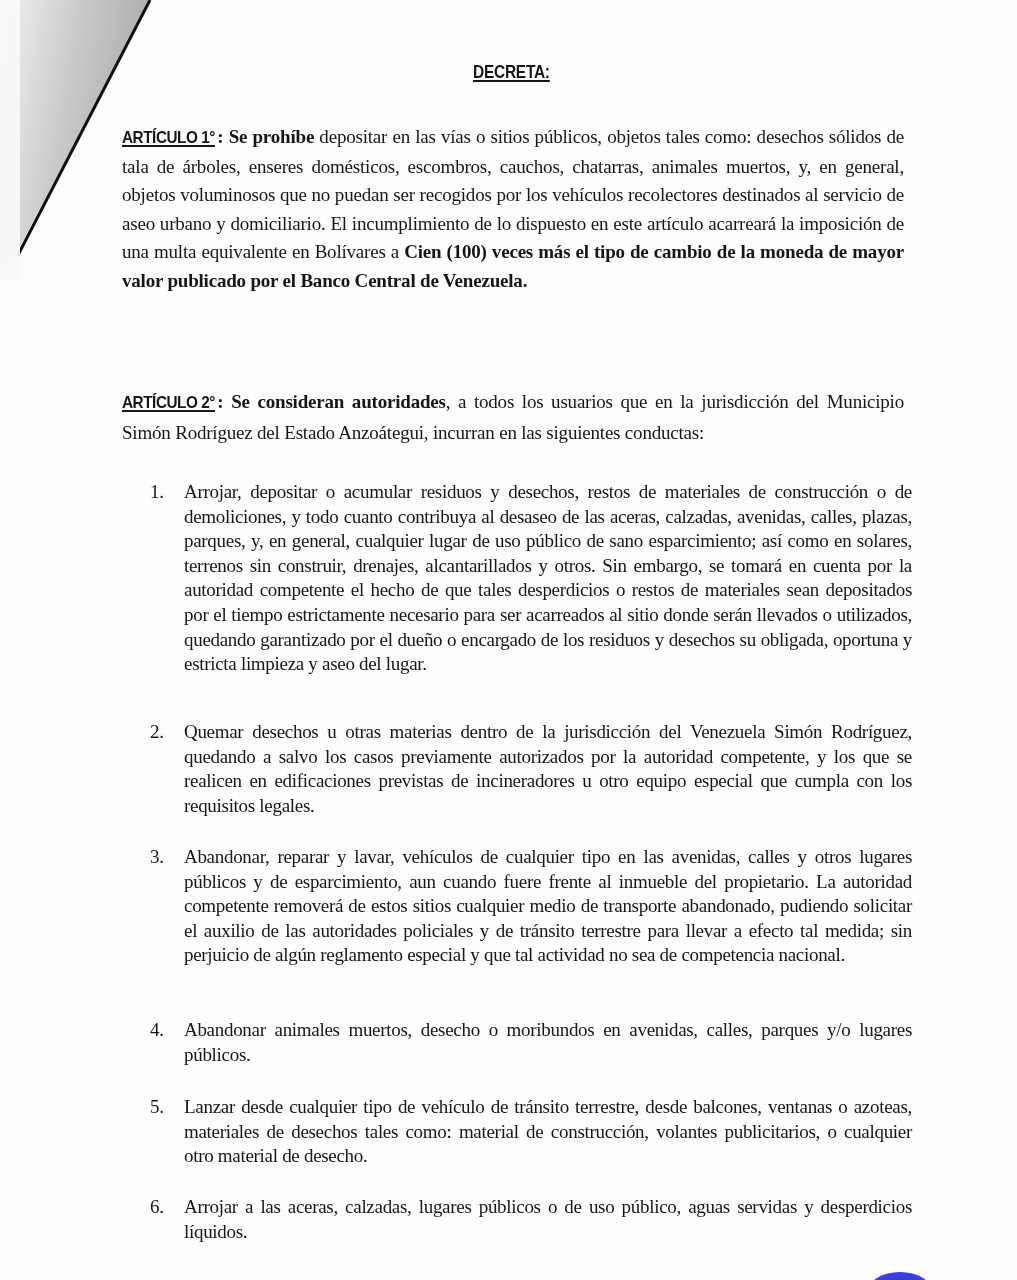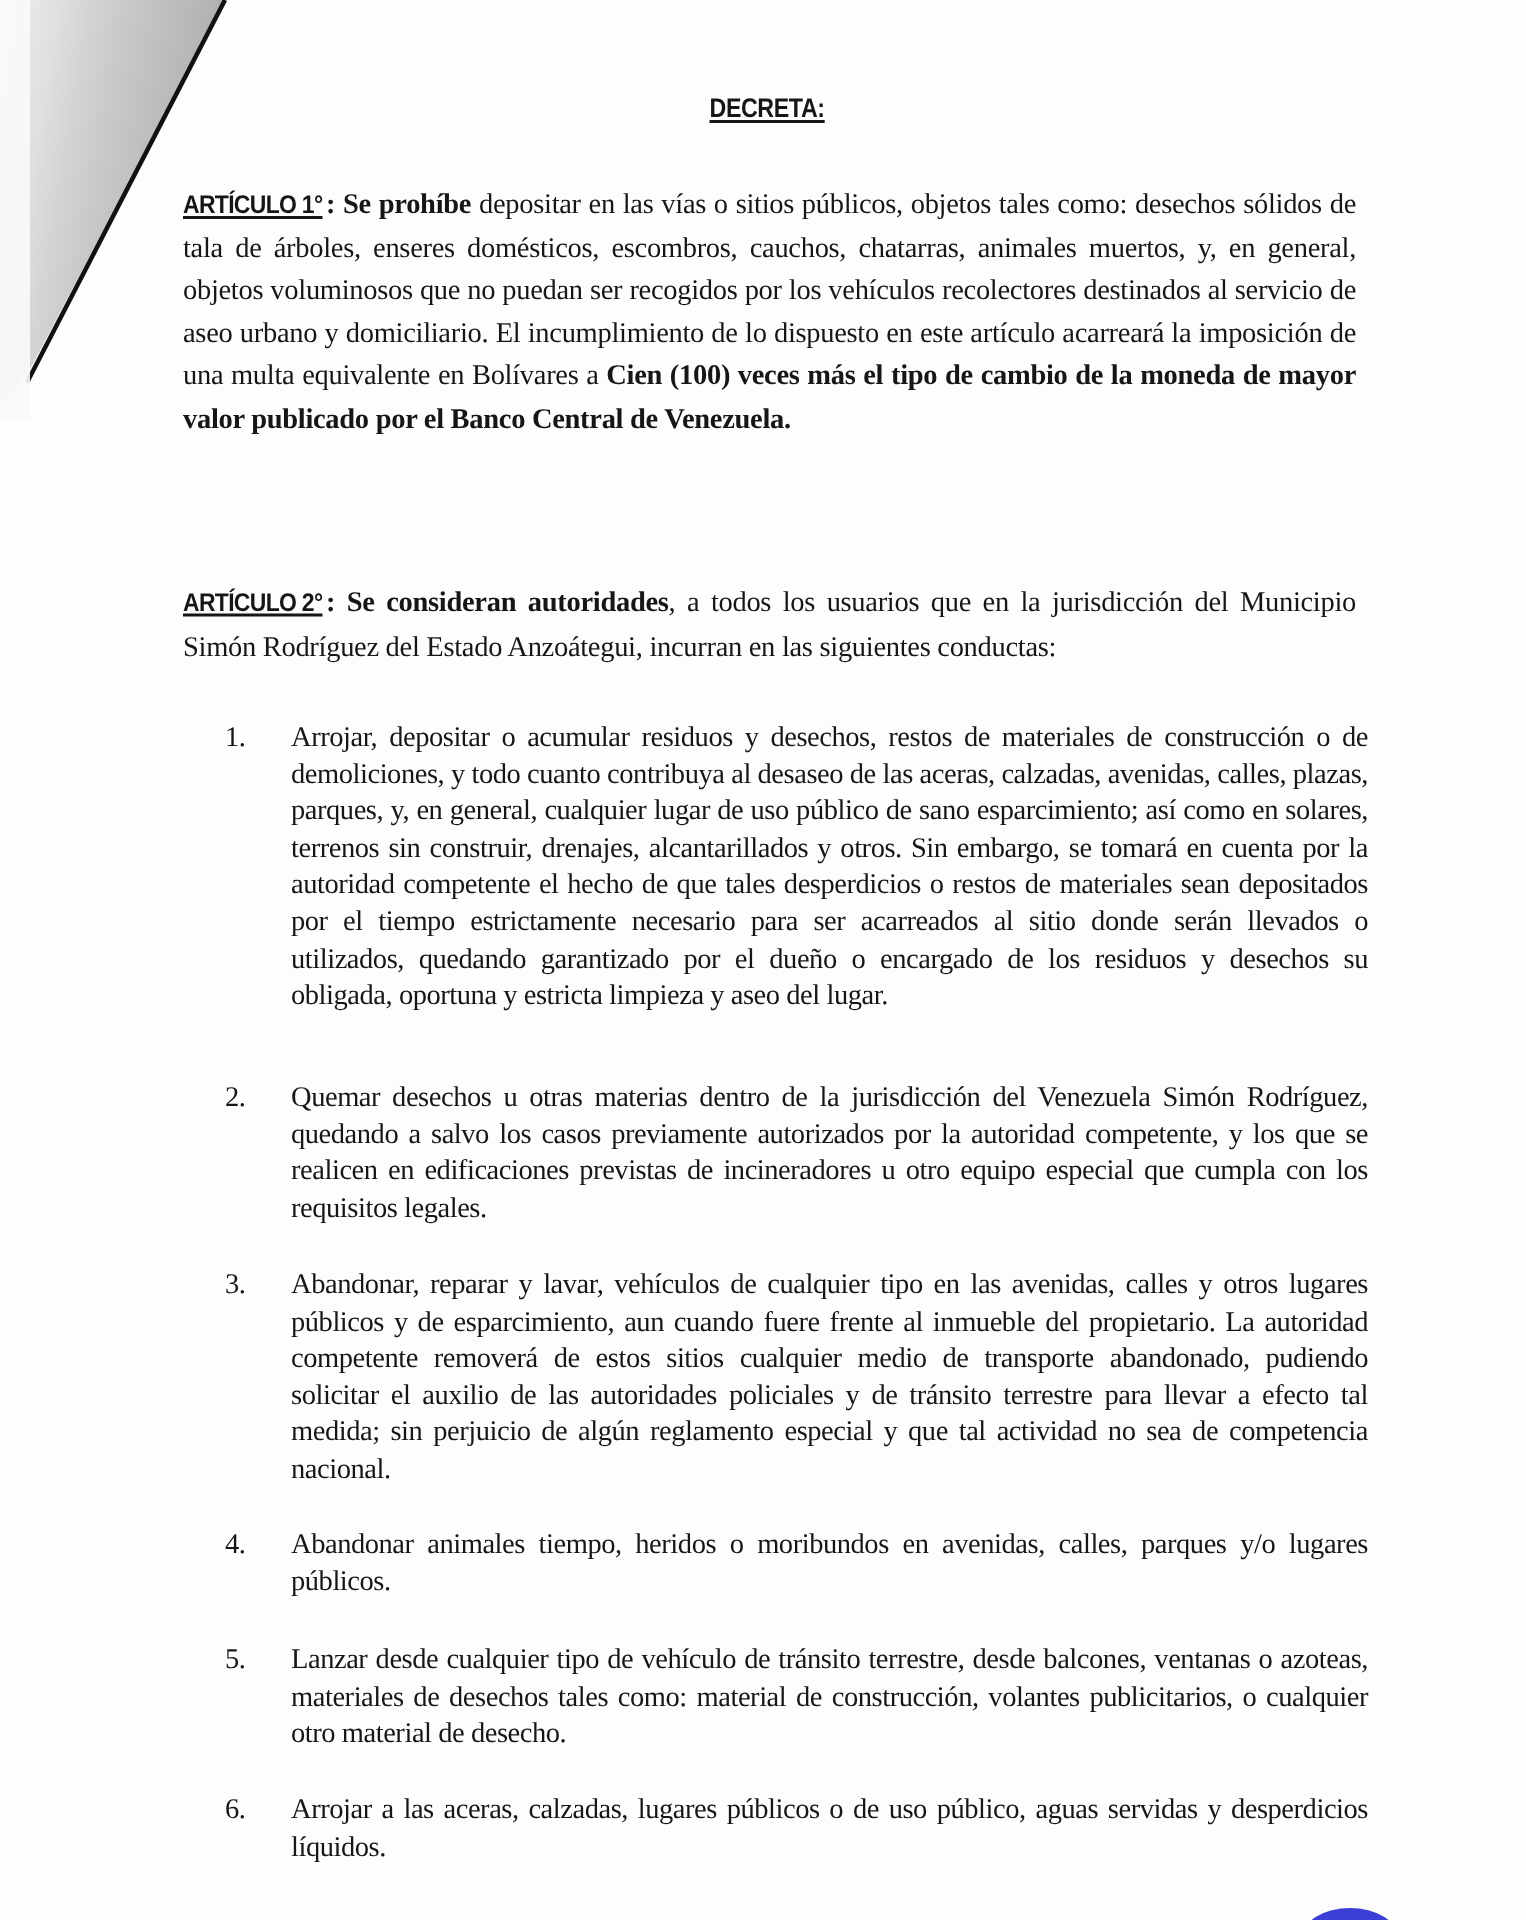--- a/index.html
+++ b/index.html
@@ -77,21 +77,21 @@
       letter-spacing: -0.3px;
     }
     .list .num {
       position: absolute;
       left: 0;
       top: 0;
       width: 30px;
     }
     .list .txt {
       display: block;
-      margin-left: 44px;
+      margin-left: 34px;
     }
     .li1 { top: 480px; }
     .li2 { top: 720px; }
     .li3 { top: 845px; }
     .li4 { top: 1018px; }
     .li5 { top: 1095px; }
     .li6 { top: 1195px; }
     .blue-blob {
       position: absolute;
       left: 868px;
@@ -140,21 +140,21 @@
   <li class="li2">
     <span class="num">2.</span>
     <span class="txt">Quemar desechos u otras materias dentro de la jurisdicción del Venezuela Simón Rodríguez, quedando a salvo los casos previamente autorizados por la autoridad competente, y los que se realicen en edificaciones previstas de incineradores u otro equipo especial que cumpla con los requisitos legales.</span>
   </li>
   <li class="li3">
     <span class="num">3.</span>
     <span class="txt">Abandonar, reparar y lavar, vehículos de cualquier tipo en las avenidas, calles y otros lugares públicos y de esparcimiento, aun cuando fuere frente al inmueble del propietario. La autoridad competente removerá de estos sitios cualquier medio de transporte abandonado, pudiendo solicitar el auxilio de las autoridades policiales y de tránsito terrestre para llevar a efecto tal medida; sin perjuicio de algún reglamento especial y que tal actividad no sea de competencia nacional.</span>
   </li>
   <li class="li4">
     <span class="num">4.</span>
-    <span class="txt">Abandonar animales tiempo, heridos o moribundos en avenidas, calles, parques y/o lugares públicos.</span>
+    <span class="txt">Abandonar animales muertos, desecho o moribundos en avenidas, calles, parques y/o lugares públicos.</span>
   </li>
   <li class="li5">
     <span class="num">5.</span>
     <span class="txt">Lanzar desde cualquier tipo de vehículo de tránsito terrestre, desde balcones, ventanas o azoteas, materiales de desechos tales como: material de construcción, volantes publicitarios, o cualquier otro material de desecho.</span>
   </li>
   <li class="li6">
     <span class="num">6.</span>
     <span class="txt">Arrojar a las aceras, calzadas, lugares públicos o de uso público, aguas servidas y desperdicios líquidos.</span>
   </li>
 </ul>

